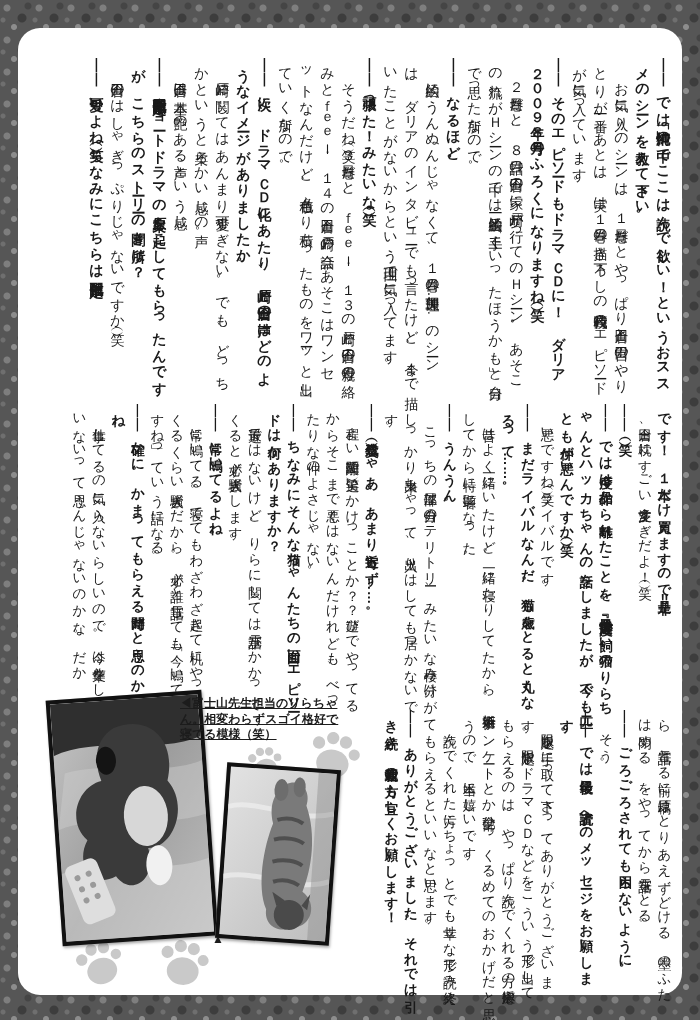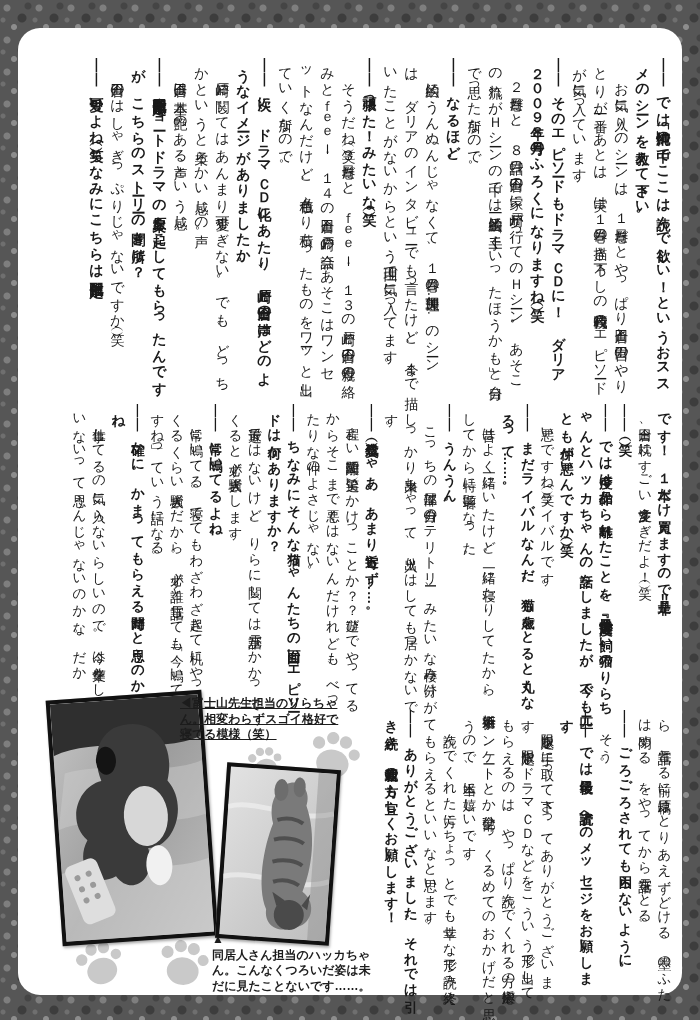--- a/index.html
+++ b/index.html
@@ -203,16 +203,16 @@
         <circle cx="68" cy="144" r="15" fill="#4a4a4a"></circle>
         <path d="M55,136 L50,122 L63,130 Z" fill="#4a4a4a"></path>
         <path d="M80,134 L88,122 L86,138 Z" fill="#4a4a4a"></path>
         <ellipse cx="52" cy="20" rx="7" ry="11" fill="#6d6d6d"></ellipse>
         <ellipse cx="70" cy="16" rx="6" ry="10" fill="#6d6d6d"></ellipse>
       </svg>
     </figure>
 
     <figcaption class="caption caption1"><span class="marker">◀</span><span>富士山先生担当のりらちゃん。相変わらずスゴイ格好で寝てる模様（笑）</span></figcaption>
 
-    <figcaption class="caption caption2"><span class="marker">▲</span><span>同居人さん担当のハッカちゃん。こんなくつろいだ姿は未だに見たことないです……。</span></figcaption>
+    <figcaption class="caption caption2"><span class="marker">▲</span></figcaption>
 
   </div>
 </div>
 
 </body></html>

